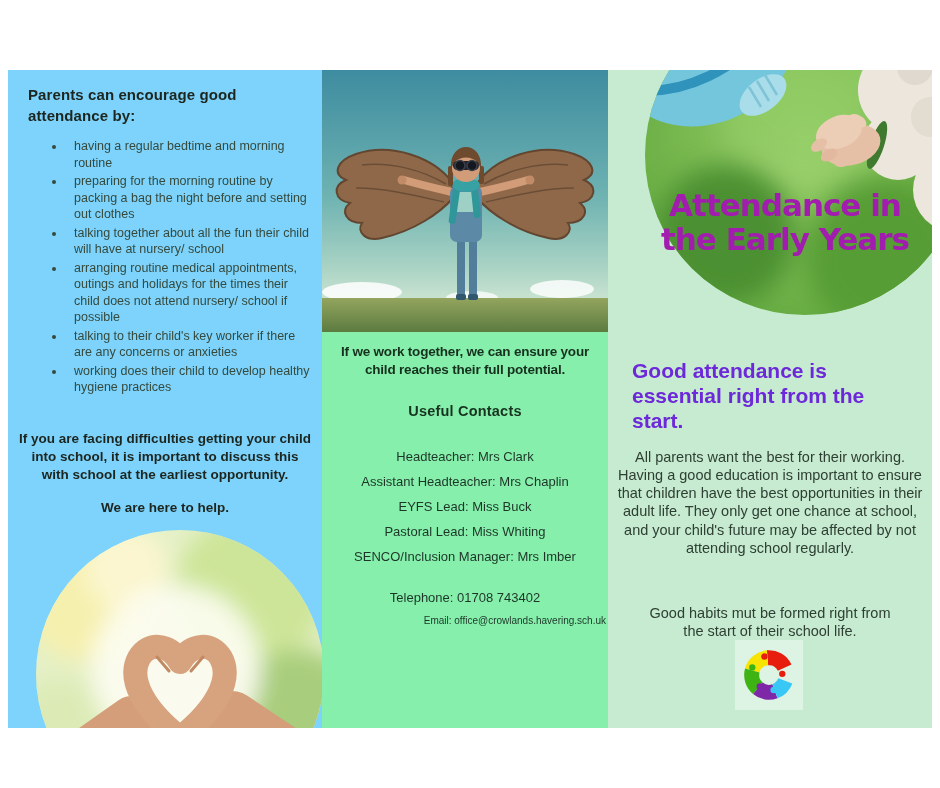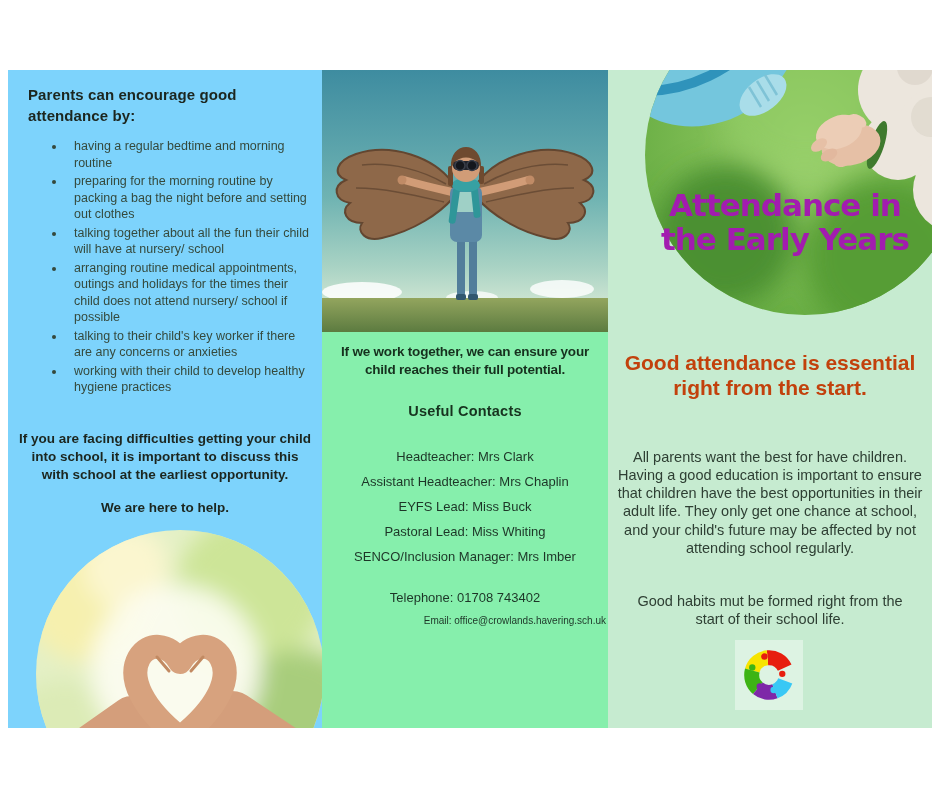--- a/index.html
+++ b/index.html
@@ -63,30 +63,30 @@
     border-radius:50%; overflow:hidden; z-index:1;
   }
   .hands-circle svg { display:block; }
   .rp-title {
     position:absolute; z-index:2; left:42px; top:118px; width:270px;
     margin:0; text-align:center;
     font-family:"DejaVu Sans", sans-serif; font-weight:bold;
     font-size:31px; line-height:1.1; letter-spacing:-1px; color:#a21caf;
   }
   .rp-heading {
-    position:absolute; left:8px; right:8px; top:272px; margin:8px;
-    text-align:center; font-weight:bold; font-size:21px; line-height:1.2;
-    color:#c2410c;
+    position:absolute; left:8px; right:8px; top:272px; margin:16px;
+    text-align:left; font-weight:bold; font-size:21px; line-height:1.2;
+    color:#6d28d9;
   }
   .rp-body1 {
     position:absolute; left:6px; right:6px; top:378px; margin:0;
     text-align:center; font-size:14.5px; line-height:1.25; color:#2e3f33;
   }
   .rp-body2 {
-    position:absolute; left:18px; right:18px; top:522px; margin:0;
+    position:absolute; left:18px; right:18px; top:522px; margin:12px;
     text-align:center; font-size:14.5px; line-height:1.25; color:#2e3f33;
   }
   .logo-wrap {
     position:absolute; left:127px; top:570px; width:68px; height:70px;
     background:rgba(255,255,255,.4); display:flex;
     align-items:center; justify-content:center;
   }
 </style>
 </head>
 <body>
@@ -95,21 +95,21 @@
   <div class="brochure">
 
     <section class="panel left">
       <h2 class="lp-heading">Parents can encourage good attendance by:</h2>
       <ul class="lp-list">
         <li>having a regular bedtime and morning routine</li>
         <li>preparing for the morning routine by packing a bag the night before and setting out clothes</li>
         <li>talking together about all the fun their child will have at nursery/ school</li>
         <li>arranging routine medical appointments, outings and holidays for the times their child does not attend nursery/ school if possible</li>
         <li>talking to their child's key worker if there are any concerns or anxieties</li>
-        <li>working with their child to develop healthy hygiene practices</li>
+        <li>working does their child to develop healthy hygiene practices</li>
       </ul>
       <p class="lp-note1">If you are facing difficulties getting your child into school, it is important to discuss this with school at the earliest opportunity.</p>
       <p class="lp-note2">We are here to help.</p>
 
       <div class="heart-circle">
         <svg width="288" height="288" viewBox="0 0 288 288" xmlns="http://www.w3.org/2000/svg">
           <defs>
             <filter id="blurA" x="-40%" y="-40%" width="180%" height="180%">
                 <feGaussianBlur stdDeviation="11"></feGaussianBlur>
               </filter>
@@ -240,21 +240,21 @@
           <ellipse cx="194" cy="137" rx="24" ry="16" transform="rotate(-22 194 137)" fill="#eccdb6"></ellipse>
           <ellipse cx="174" cy="150" rx="9" ry="5.5" transform="rotate(-35 174 150)" fill="#e6c0a6"></ellipse>
           <ellipse cx="184" cy="160" rx="9" ry="5.5" transform="rotate(-30 184 160)" fill="#e2b89e"></ellipse>
           <ellipse cx="198" cy="166" rx="9" ry="5.5" transform="rotate(-20 198 166)" fill="#e6c0a6"></ellipse>
           <ellipse cx="212" cy="126" rx="10" ry="6" transform="rotate(25 212 126)" fill="#eccdb6"></ellipse>
         </svg>
       </div>
 
       <h1 class="rp-title">Attendance in the Early Years</h1>
       <h2 class="rp-heading">Good attendance is essential right from the start.</h2>
-      <p class="rp-body1">All parents want the best for have children. Having a good education is important to ensure that children have the best opportunities in their adult life.  They only get one chance at school, and your child's future may be affected by not attending school regularly.</p>
+      <p class="rp-body1">All parents want the best for their working. Having a good education is important to ensure that children have the best opportunities in their adult life.  They only get one chance at school, and your child's future may be affected by not attending school regularly.</p>
       <p class="rp-body2">Good habits mut be formed right from the start of their school life.</p>
 
       <div class="logo-wrap">
         <svg width="58" height="60" viewBox="0 0 100 104" xmlns="http://www.w3.org/2000/svg">
           <g fill="none" stroke-width="26" stroke-linecap="butt">
             <path d="M77.2 39.3 A30 30 0 0 0 47.4 22.1" stroke="#e71e0e"></path>
             <path d="M47.4 22.1 A30 30 0 0 0 21.0 44.2" stroke="#f7e400"></path>
             <path d="M21.0 44.2 A30 30 0 0 0 30.7 75.0" stroke="#3db414"></path>
             <path d="M30.7 75.0 A30 30 0 0 0 60.3 80.2" stroke="#7e28a8"></path>
             <path d="M60.3 80.2 A30 30 0 0 0 78.2 62.3" stroke="#39c8f5"></path>

